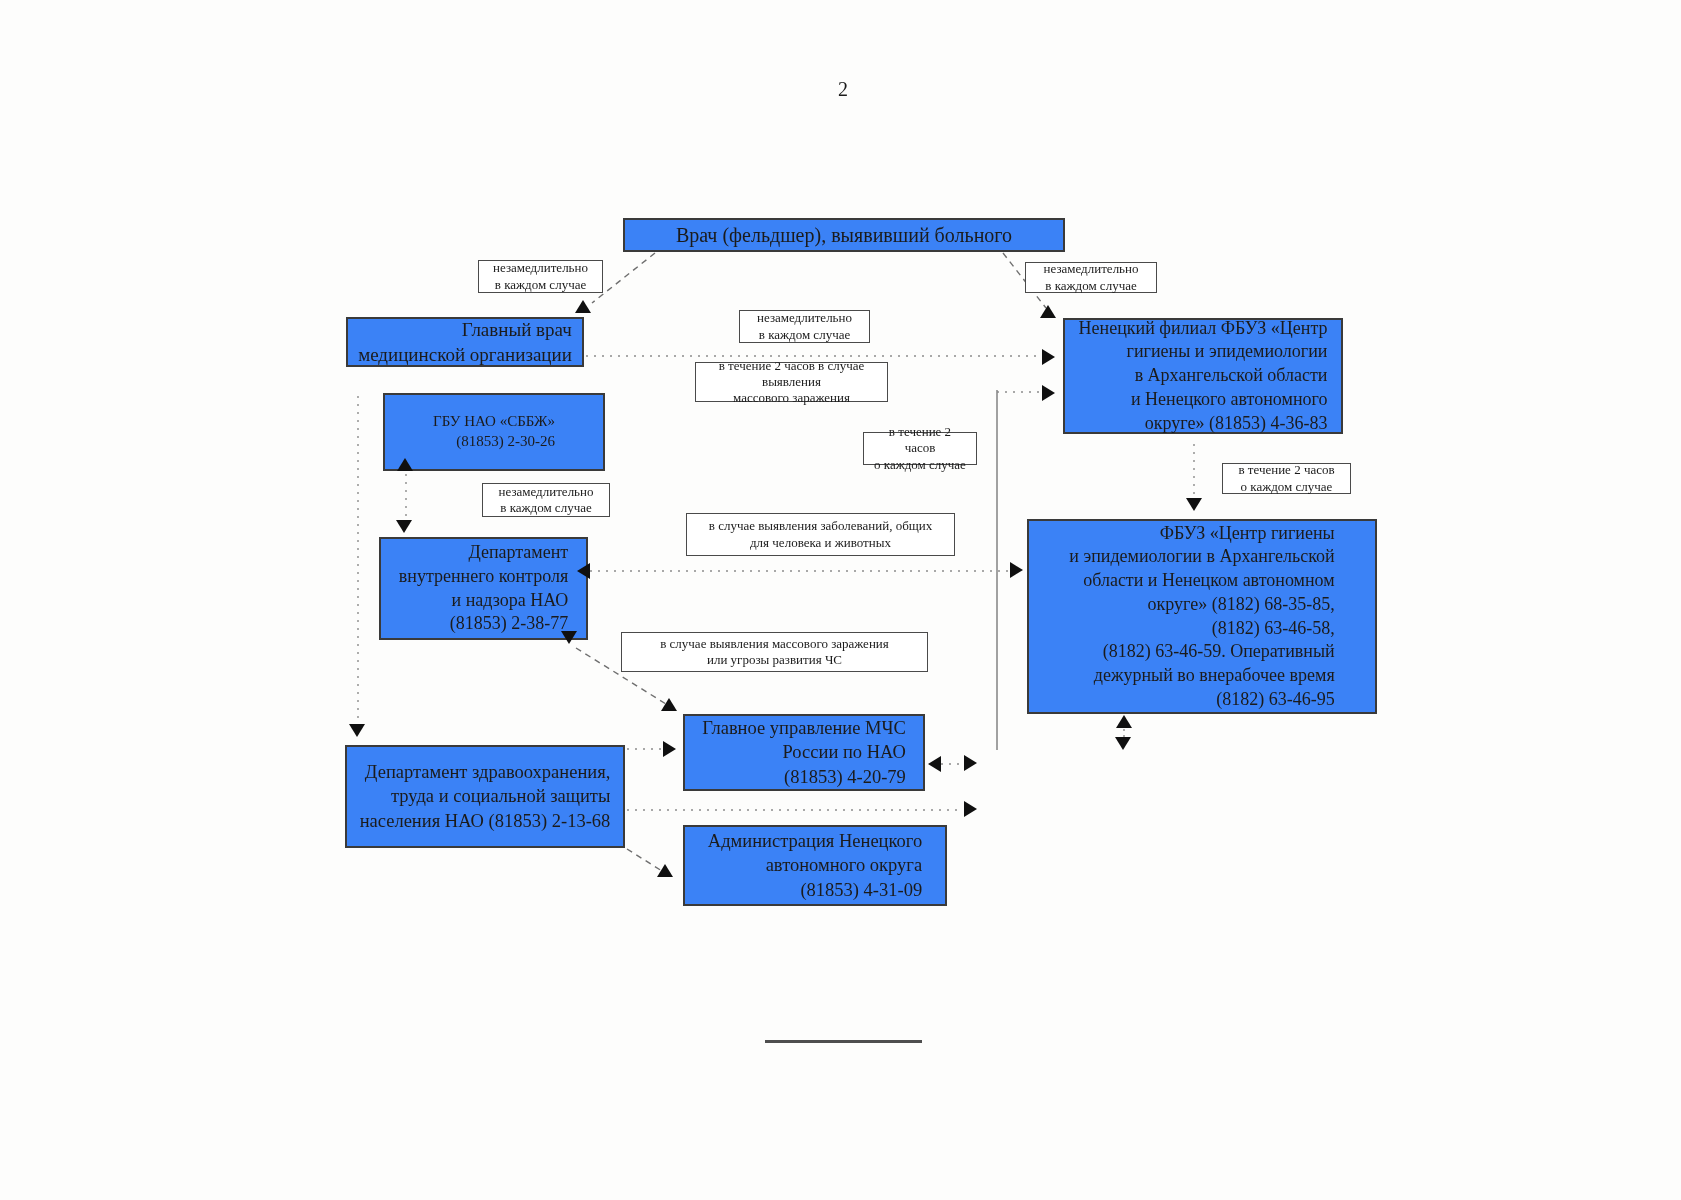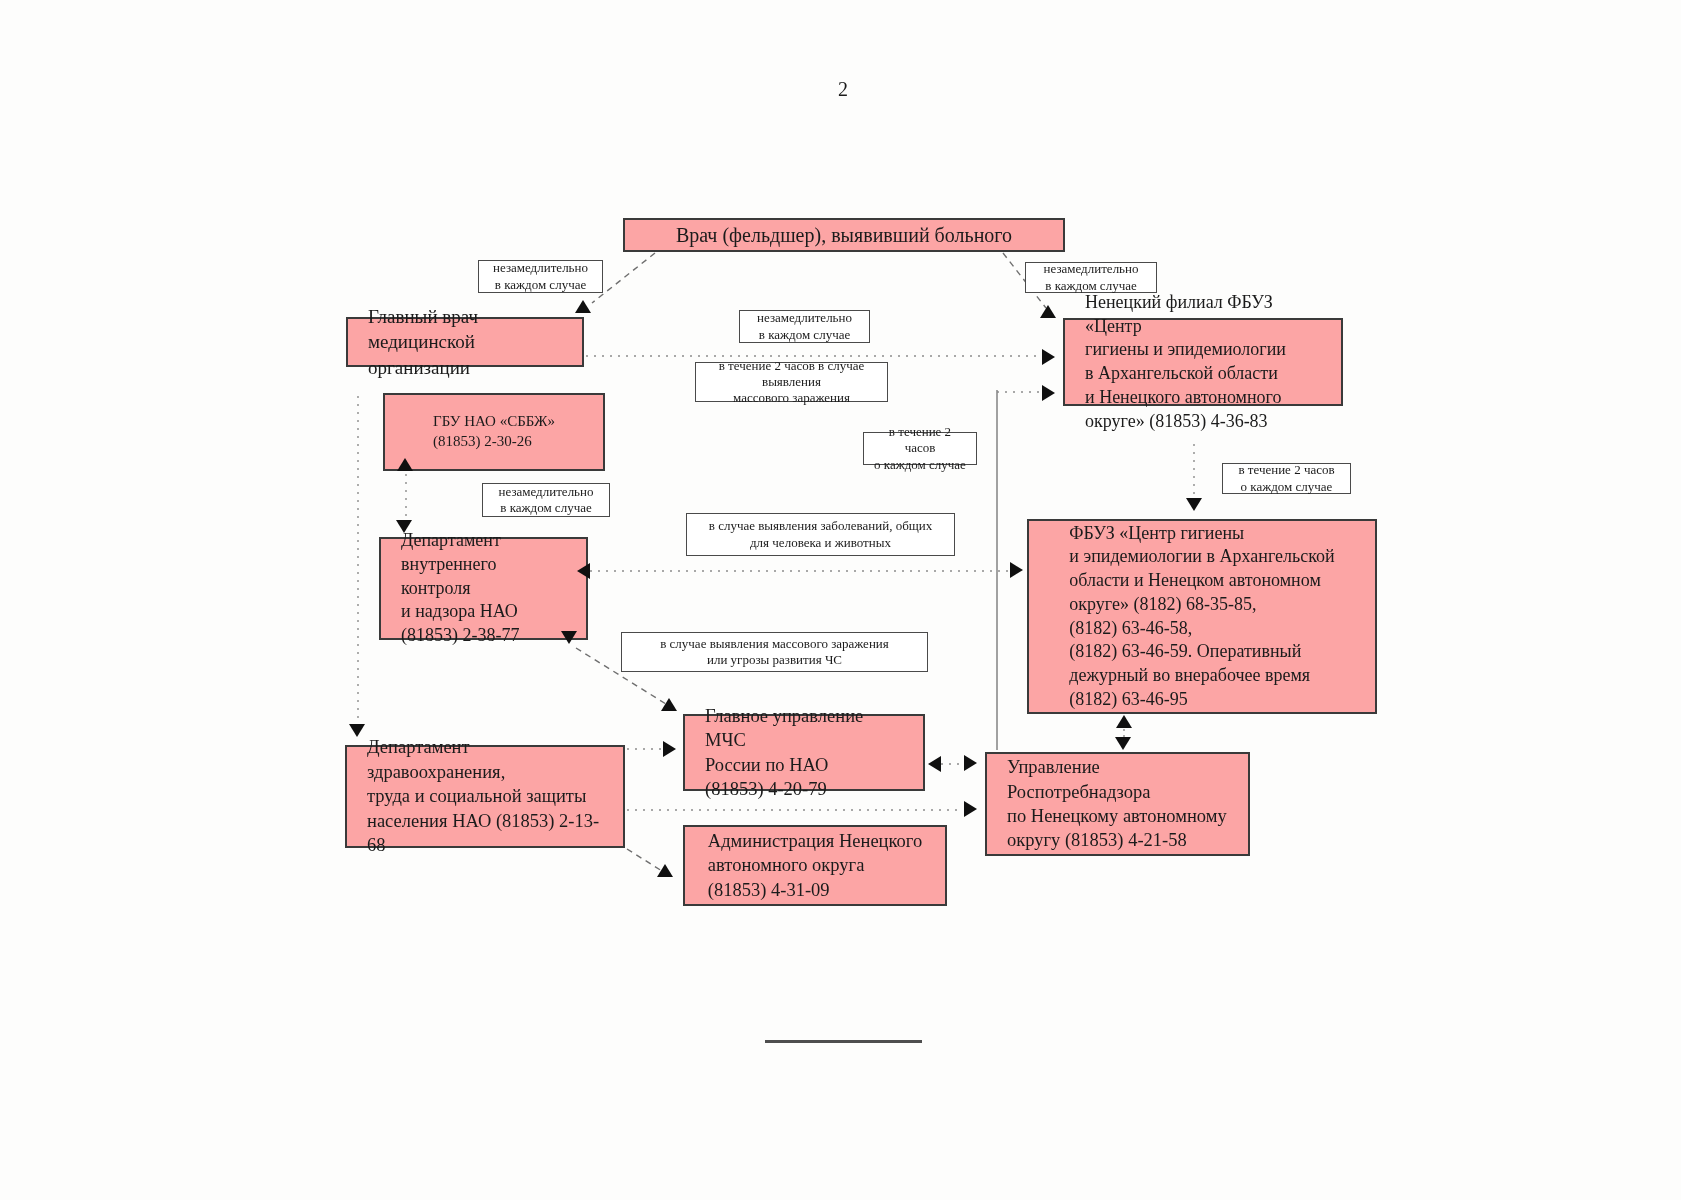--- a/index.html
+++ b/index.html
@@ -7,28 +7,28 @@
     position:relative;
     width:1681px;height:1200px;
     background:#fdfdfc;
     font-family:"Liberation Serif","DejaVu Serif",serif;
     color:#1b1b1b;
     overflow:hidden;
   }
   .node{
     position:absolute;
     border:2px solid #3a3a3a;
-    background:#fca5a5;
+    background:#3b82f6;
     display:flex;align-items:center;justify-content:center;
-    text-align:left;
+    text-align:right;
     white-space:pre-line;
     font-size:18.5px;
     line-height:1.32;
     box-sizing:border-box;
-    padding:2px 20px;
+    padding:2px 10px;
   }
   .lbl{
     position:absolute;
     border:1.5px solid #4a4a4a;
     background:#ffffff;
     display:flex;align-items:center;justify-content:center;
     text-align:center;
     white-space:pre-line;
     font-size:13px;
     line-height:1.25;
@@ -90,38 +90,35 @@
 населения НАО (81853) 2-13-68</div>
 
   <div class="node" style="left:683px;top:714px;width:242px;height:77px">Главное управление МЧС
 России по НАО
 (81853) 4-20-79</div>
 
   <div class="node" style="left:683px;top:825px;width:264px;height:81px">Администрация Ненецкого
 автономного округа
 (81853) 4-31-09</div>
 
-  <div class="node" style="left:1063px;top:318px;width:280px;height:88px;font-size:18px">Ненецкий филиал ФБУЗ «Центр
+  <div class="node" style="left:1063px;top:318px;width:280px;height:116px;font-size:18px">Ненецкий филиал ФБУЗ «Центр
 гигиены и эпидемиологии
 в Архангельской области
 и Ненецкого автономного
 округе» (81853) 4-36-83</div>
 
   <div class="node" style="left:1027px;top:519px;width:350px;height:195px;font-size:18px">ФБУЗ «Центр гигиены
 и эпидемиологии в Архангельской
 области и Ненецком автономном
 округе» (8182) 68-35-85,
 (8182) 63-46-58,
 (8182) 63-46-59. Оперативный
 дежурный во внерабочее время
 (8182) 63-46-95</div>
 
-  <div class="node" style="left:985px;top:752px;width:265px;height:104px">Управление Роспотребнадзора
-по Ненецкому автономному
-округу (81853) 4-21-58</div>
 
   <div class="lbl" style="left:478px;top:260px;width:125px;height:33px">незамедлительно
 в каждом случае</div>
 
   <div class="lbl" style="left:739px;top:310px;width:131px;height:33px">незамедлительно
 в каждом случае</div>
 
   <div class="lbl" style="left:1025px;top:262px;width:132px;height:31px">незамедлительно
 в каждом случае</div>
 

